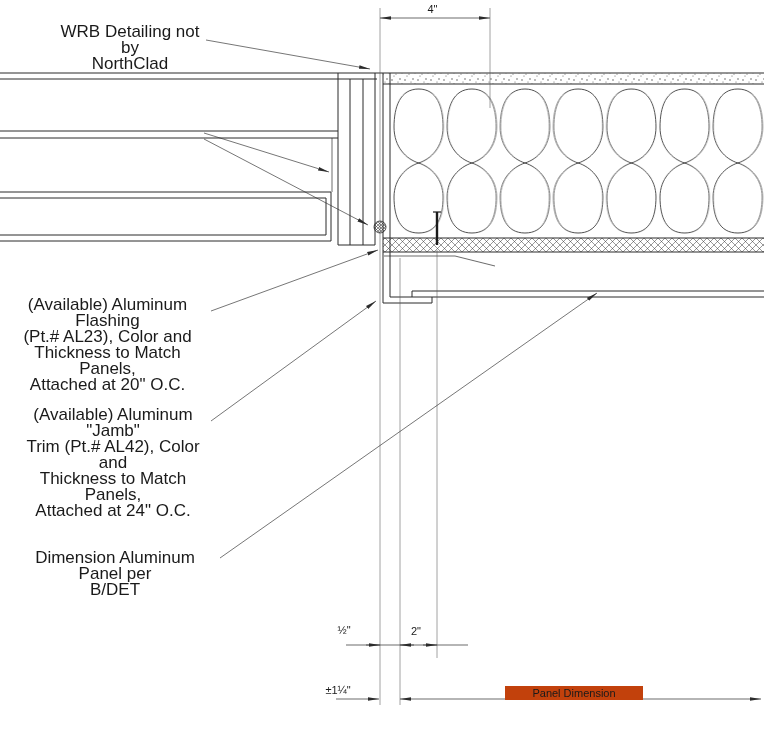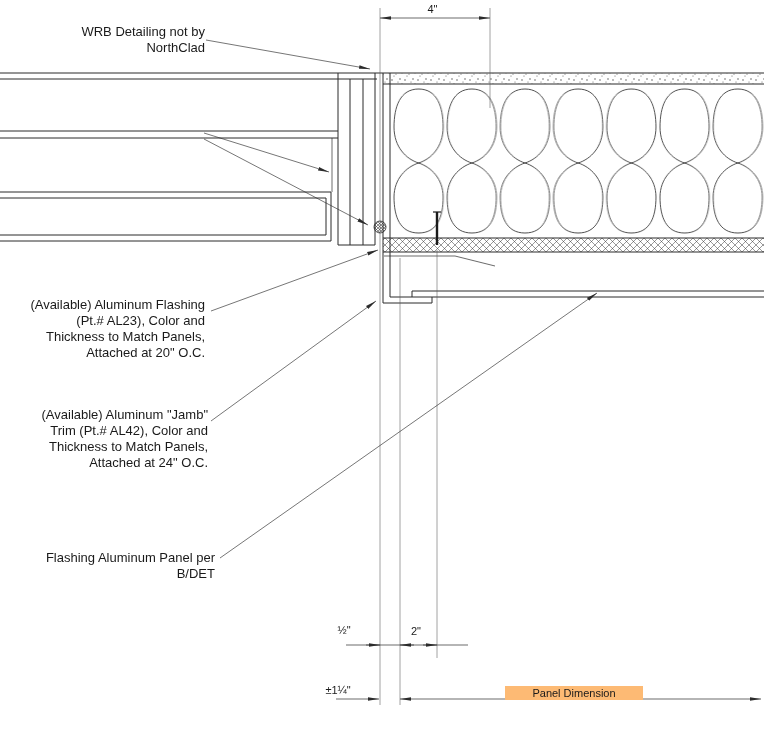--- a/index.html
+++ b/index.html
@@ -7,28 +7,28 @@
     position:relative;width:768px;height:734px;background:#ffffff;
     font-family:"Liberation Sans",sans-serif;overflow:hidden;
   }
   .sheet > svg{position:absolute;left:0;top:0;}
   .ln{stroke:#2b2b2b;stroke-width:1;fill:none;}
   .lnthin{stroke:#2b2b2b;stroke-width:0.7;fill:none;}
   .xln{stroke:#555555;stroke-width:0.55;fill:none;}
   .dln{stroke:#2b2b2b;stroke-width:0.7;fill:none;}
   .ldr{stroke:#2b2b2b;stroke-width:0.65;fill:none;}
   .note{
-    position:absolute;font-size:13px;line-height:16px;color:#1a1a1a;
-    text-align:right;white-space:pre-line;
+    position:absolute;font-size:17px;line-height:16px;color:#1a1a1a;
+    text-align:center;white-space:pre-line;
   }
   .dim{
     position:absolute;font-size:11px;line-height:14px;color:#1a1a1a;
     text-align:center;white-space:pre-line;
   }
-  .dim-bg{background:#fdba74;}
+  .dim-bg{background:#c2410c;}
 </style>
 </head>
 <body>
 
 <div class="sheet">
 
   <svg width="768" height="734" viewBox="0 0 768 734">
     <defs>
       <marker id="arr" markerUnits="userSpaceOnUse" markerWidth="11" markerHeight="5" viewBox="0 0 11 5" refX="11" refY="2.5" orient="auto-start-reverse">
         <path d="M0,0.7 L11,2.5 L0,4.3 Z" fill="#2b2b2b"></path>
@@ -147,21 +147,21 @@
   <div class="note" style="left:10px;top:297px;width:195px;">(Available) Aluminum Flashing
 (Pt.# AL23), Color and
 Thickness to Match Panels,
 Attached at 20" O.C.</div>
 
   <div class="note" style="left:18px;top:407px;width:190px;">(Available) Aluminum "Jamb"
 Trim (Pt.# AL42), Color and
 Thickness to Match Panels,
 Attached at 24" O.C.</div>
 
-  <div class="note" style="left:15px;top:550px;width:200px;">Flashing Aluminum Panel per
+  <div class="note" style="left:15px;top:550px;width:200px;">Dimension Aluminum Panel per
 B/DET</div>
 
   <div class="dim" style="left:405px;top:2px;width:55px;">4"</div>
 
   <div class="dim" style="left:328px;top:623px;width:32px;">½"</div>
 
   <div class="dim" style="left:400px;top:624px;width:32px;">2"</div>
 
   <div class="dim" style="left:312px;top:683px;width:52px;">±1¼"</div>
 

